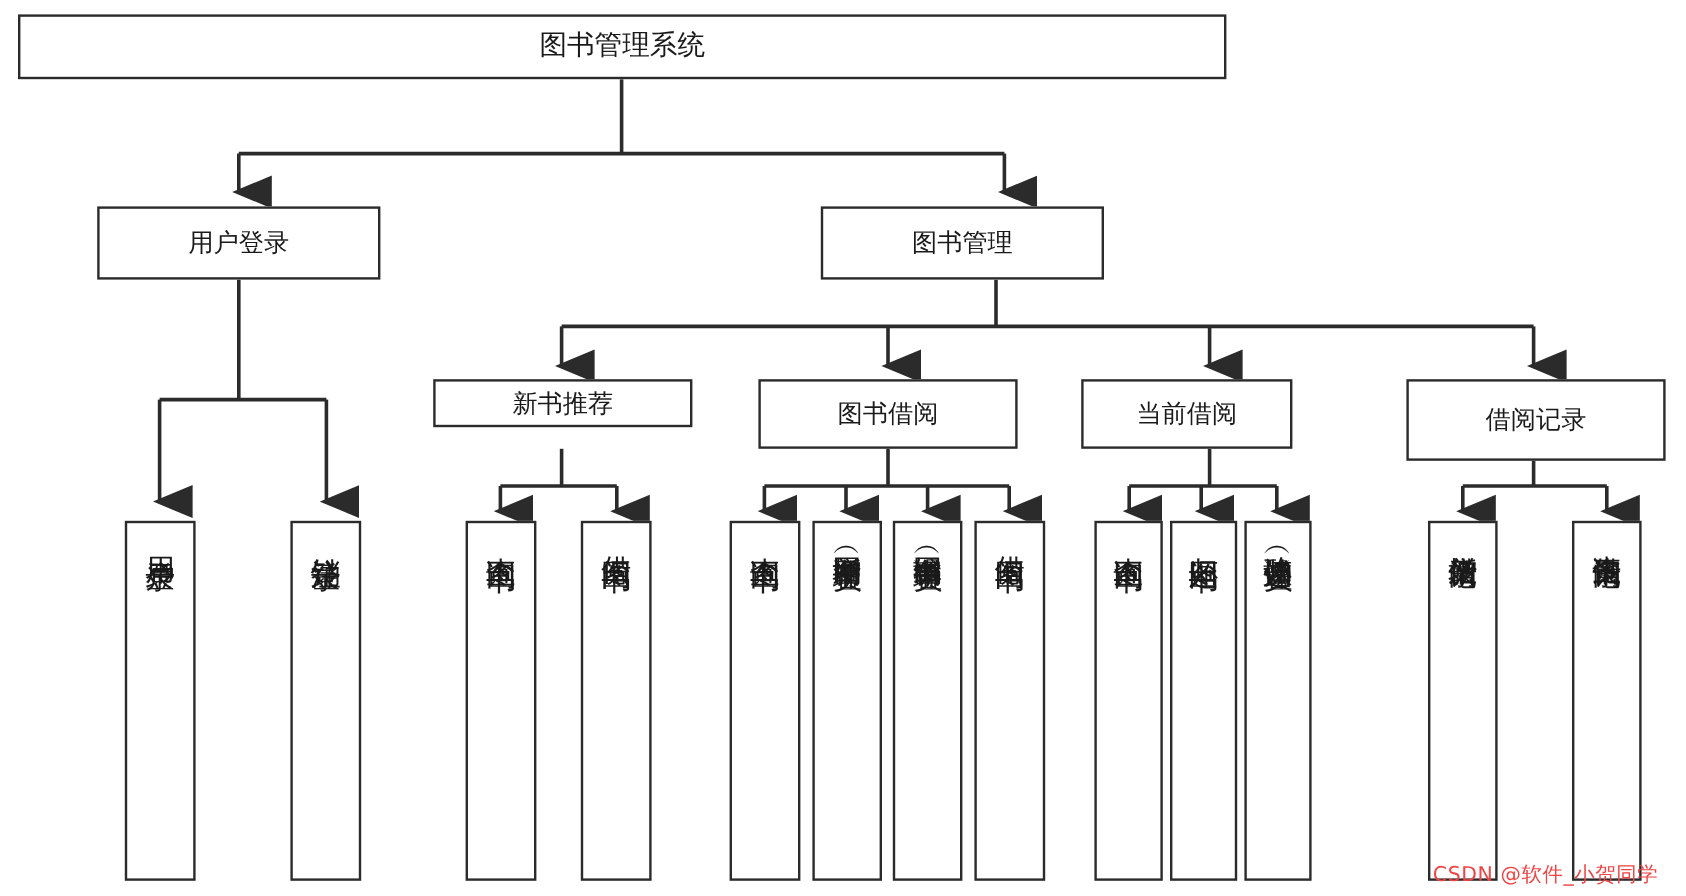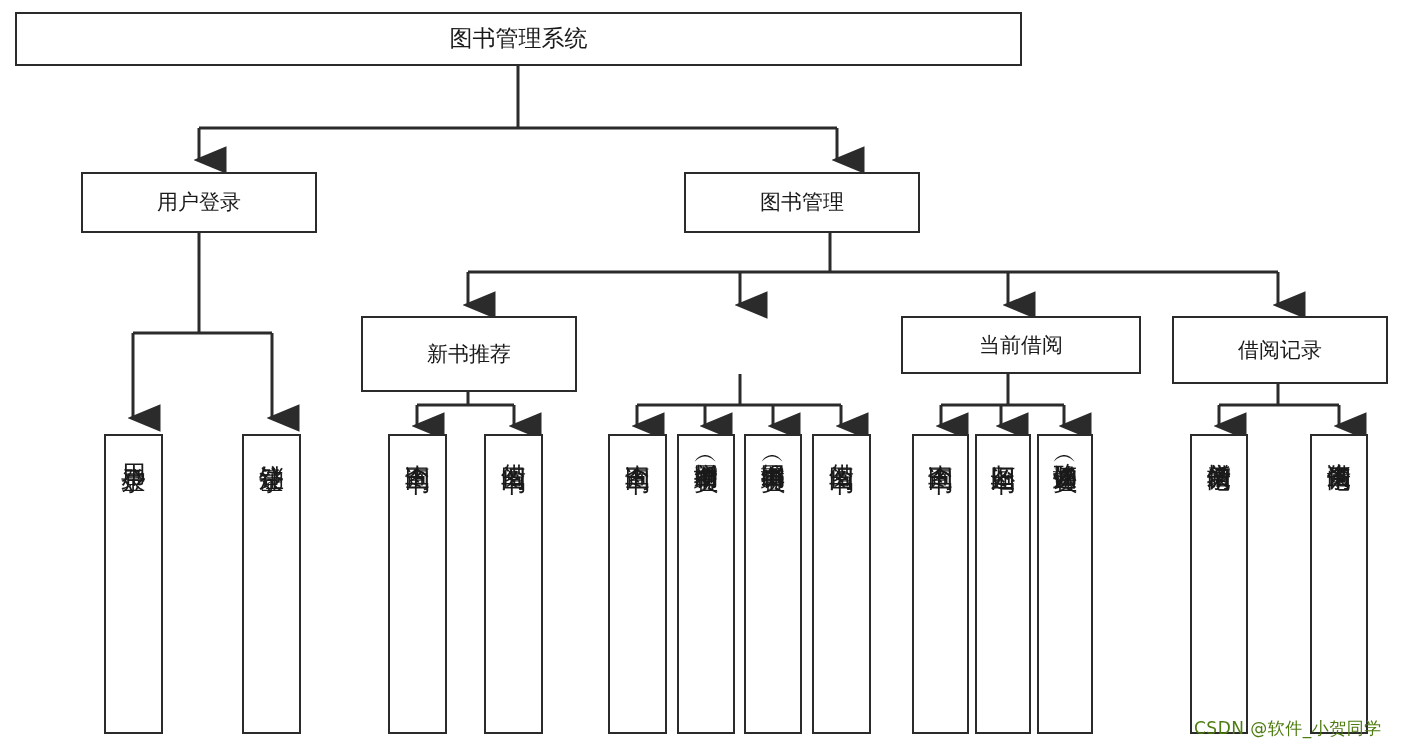--- a/index.html
+++ b/index.html
@@ -59,21 +59,21 @@
     writing-mode: vertical-rl;
     text-orientation: upright;
     line-height: 1.0;
     letter-spacing: 2px;
     white-space: nowrap;
   }
   .leaf.tall .node-label { font-size: 24px; letter-spacing: 1px; }
   .watermark {
     position: absolute;
     font-size: 17px;
-    color: #4d7c0f;
+    color: #ef4444;
     white-space: nowrap;
     letter-spacing: 0.5px;
   }
 </style>
 </head>
 <body>
 
 <div id="canvas">
 
   <svg class="wires" viewBox="0 0 1405 747" xmlns="http://www.w3.org/2000/svg">
@@ -132,24 +132,27 @@
     <span class="node-label">图书管理系统</span>
   </div>
 
   <div class="node lv1" style="left:81px; top:172px; width:236px; height:61px;">
     <span class="node-label">用户登录</span>
   </div>
   <div class="node lv1" style="left:684px; top:172px; width:236px; height:61px;">
     <span class="node-label">图书管理</span>
   </div>
 
-  <div class="node lv2" style="left:361px; top:316px; width:216px; height:76px;">
+  <div class="node lv2" style="left:361px; top:316px; width:216px; height:40px;">
     <span class="node-label">新书推荐</span>
   </div>
-  <div class="node lv2" style="left:901px; top:316px; width:240px; height:58px;">
+  <div class="node lv2" style="left:632px; top:316px; width:216px; height:58px;">
+    <span class="node-label">图书借阅</span>
+  </div>
+  <div class="node lv2" style="left:901px; top:316px; width:176px; height:58px;">
     <span class="node-label">当前借阅</span>
   </div>
   <div class="node lv2" style="left:1172px; top:316px; width:216px; height:68px;">
     <span class="node-label">借阅记录</span>
   </div>
 
   <div class="node leaf" style="left:104px; top:434px; width:59px; height:300px;">
     <span class="node-label">用户登录</span>
   </div>
   <div class="node leaf" style="left:242px; top:434px; width:59px; height:300px;">

